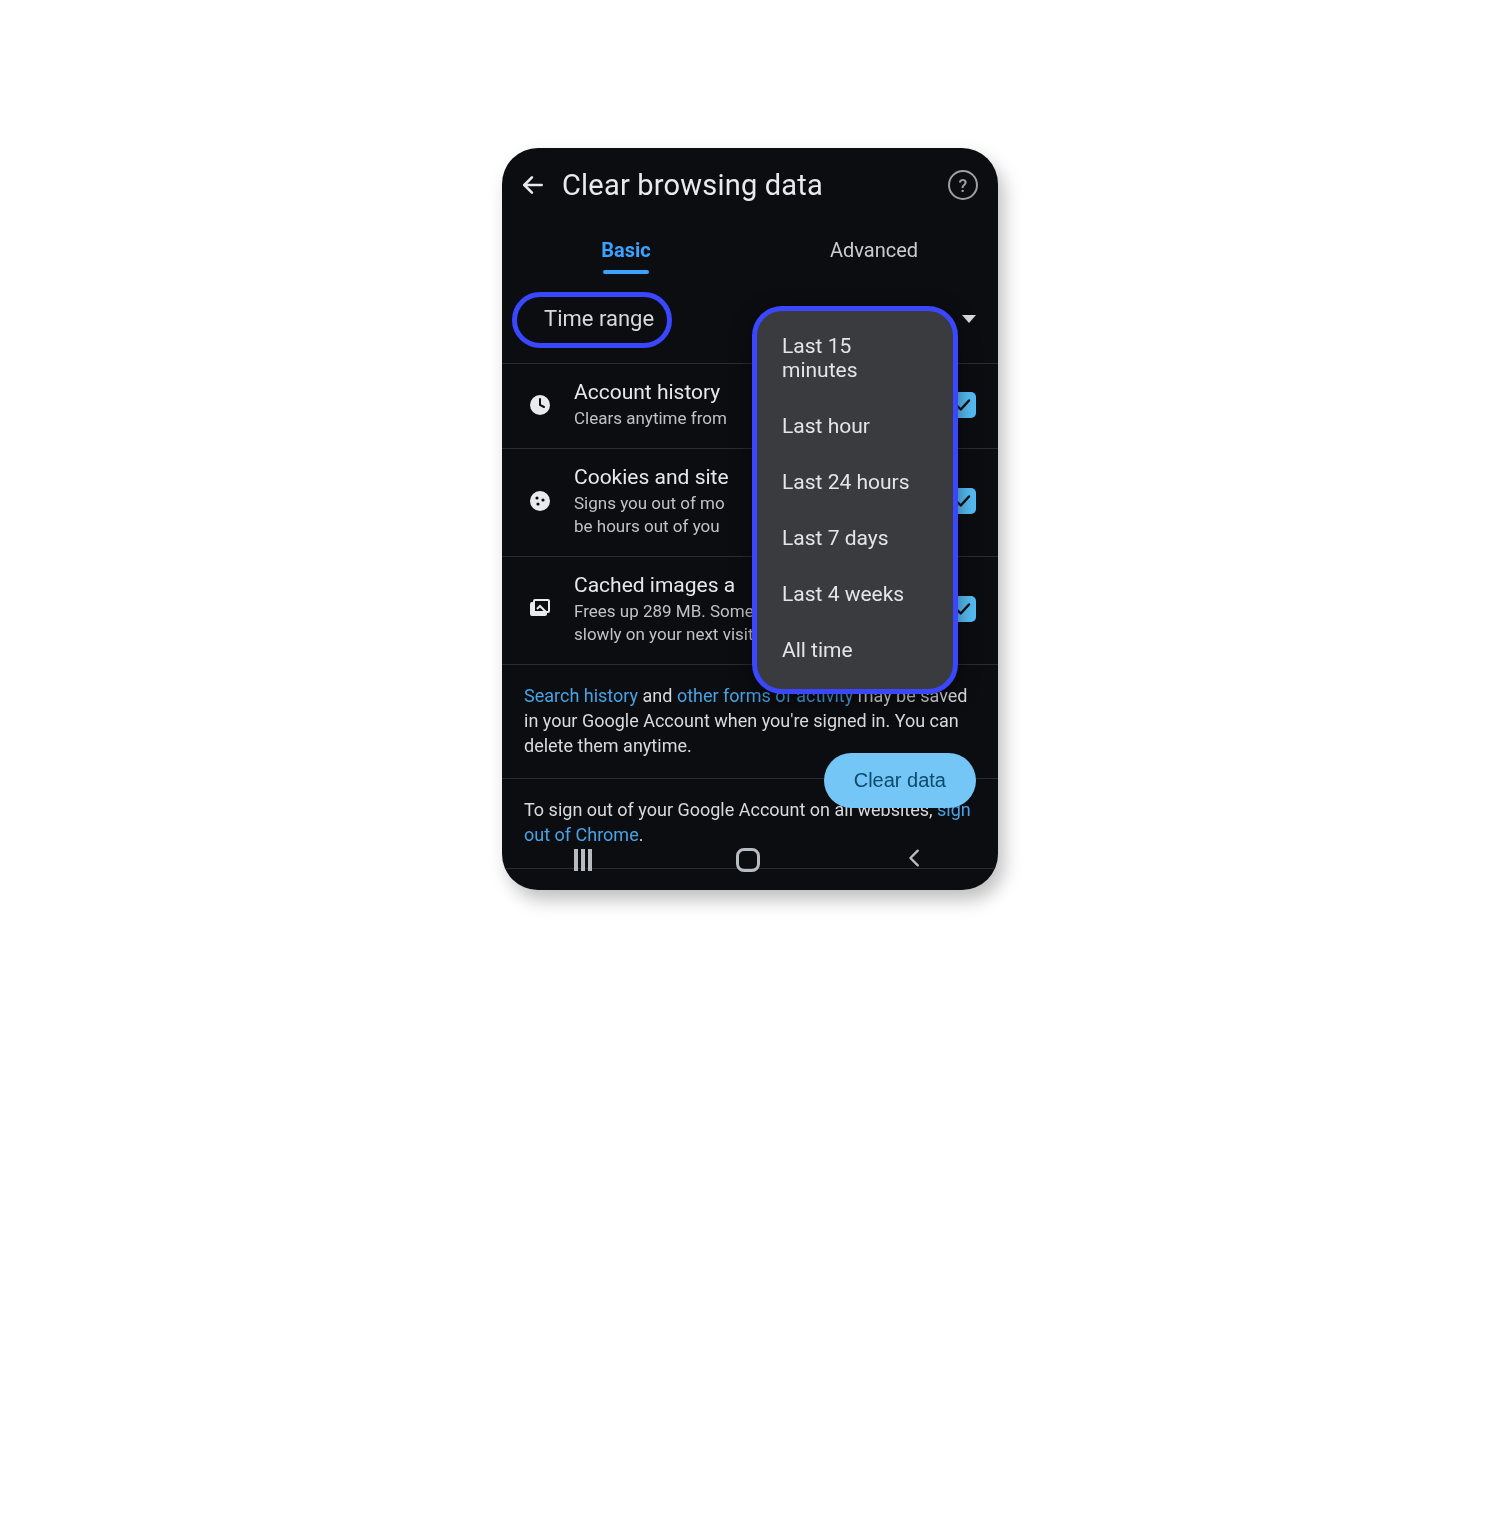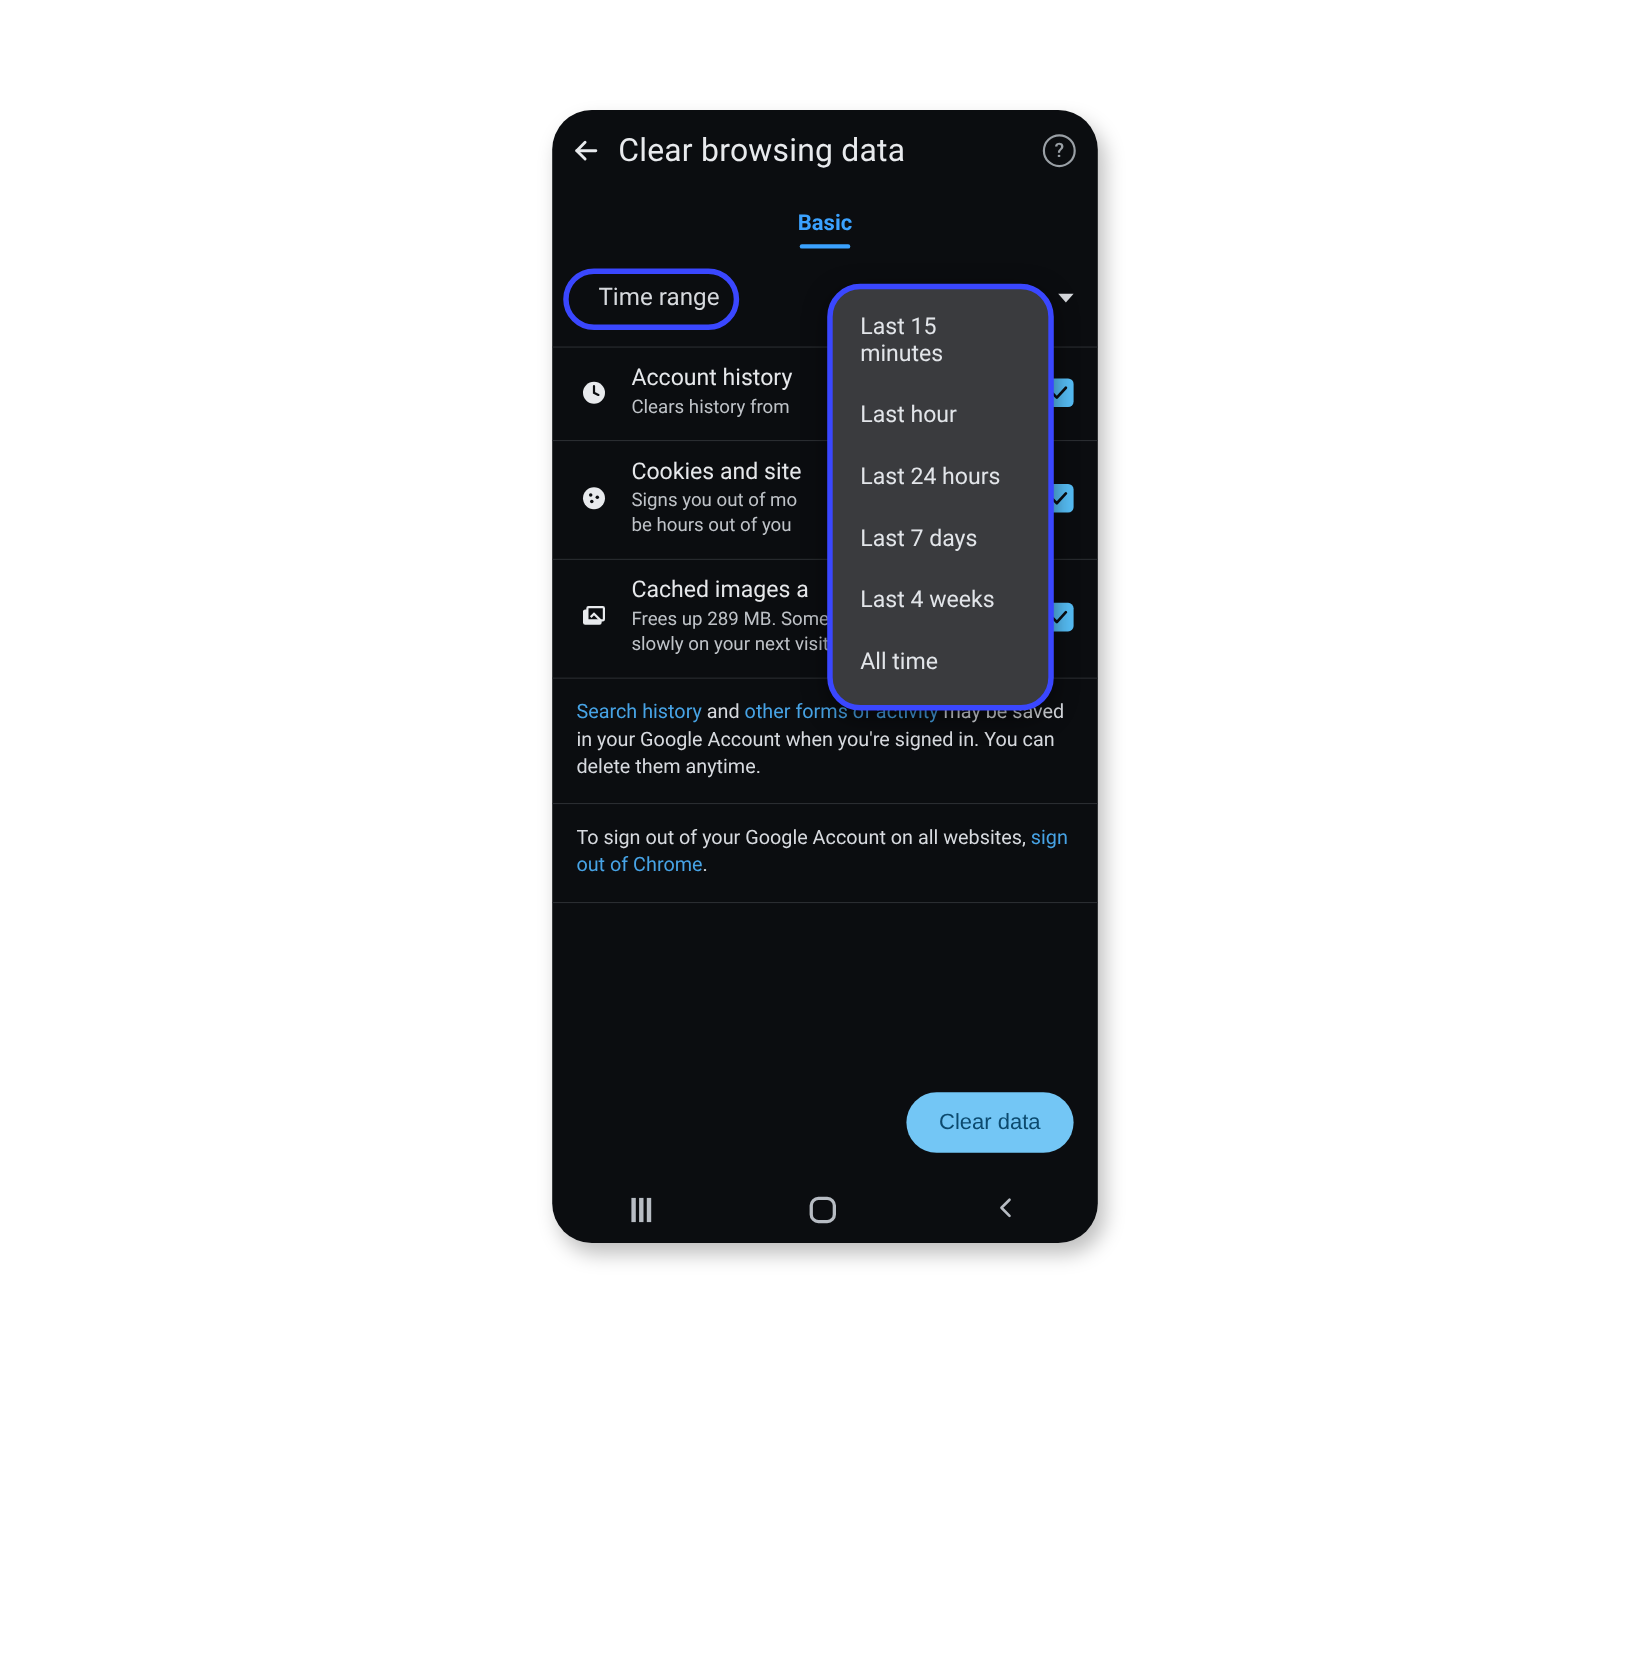--- a/index.html
+++ b/index.html
@@ -29,27 +29,28 @@
     margin: 60px 0;
     width: 700px;
     background: #fff;
     border-radius: 30px;
     padding: 40px 0 50px;
     display: flex;
     justify-content: center;
   }
   .phone {
     width: 496px;
-    height: 1030px;
+    height: 742px;
     background: var(--bg-phone);
     border-radius: var(--radius-frame);
     color: var(--text);
     position: relative;
     overflow: hidden;
     box-shadow: 6px 10px 18px rgba(0,0,0,.25);
+    margin-top: 48px;
   }
 
   
   .appbar {
     display: flex;
     align-items: center;
     padding: 20px 20px 8px 16px;
     gap: 14px;
   }
   .back-btn { width:30px; height:30px; display:flex; align-items:center; justify-content:center; }
@@ -160,41 +161,42 @@
             <line x1="20" y1="12" x2="4" y2="12"></line>
             <polyline points="11 5 4 12 11 19"></polyline>
           </svg>
       </div>
       <h1>Clear browsing data</h1>
       <div class="help-btn">?</div>
     </div>
 
     <div class="tabs">
       <div class="tab active">Basic</div>
+      <div class="tab">Advanced</div>
     </div>
 
     <div class="row time-row">
       <span class="time-label">Time range</span>
       <span class="highlight-ring" style="left:10px; top:18px; width:160px; height:56px;"></span>
       <div class="time-value-wrap">
         <span>Last 15 minutes</span>
         <span class="caret-down"></span>
       </div>
     </div>
 
     <div class="row">
       <div class="icon-slot">
         <svg width="24" height="24" viewBox="0 0 24 24" fill="#e8eaed">
             <circle cx="12" cy="12" r="10"></circle>
             <polyline points="12 6 12 12 16 14" fill="none" stroke="#0b0d10" stroke-width="2" stroke-linecap="round"></polyline>
           </svg>
       </div>
       <div class="item-text">
         <div class="item-title">Account history</div>
-        <div class="item-sub">Clears history from</div>
+        <div class="item-sub">Clears anytime from</div>
       </div>
       <div class="checkbox">
         <svg width="18" height="18" viewBox="0 0 24 24" fill="none" stroke-width="3.2" stroke-linecap="round" stroke-linejoin="round">
             <polyline points="4 13 9 18 20 6"></polyline>
           </svg>
       </div>
     </div>
 
     <div class="row">
       <div class="icon-slot">

